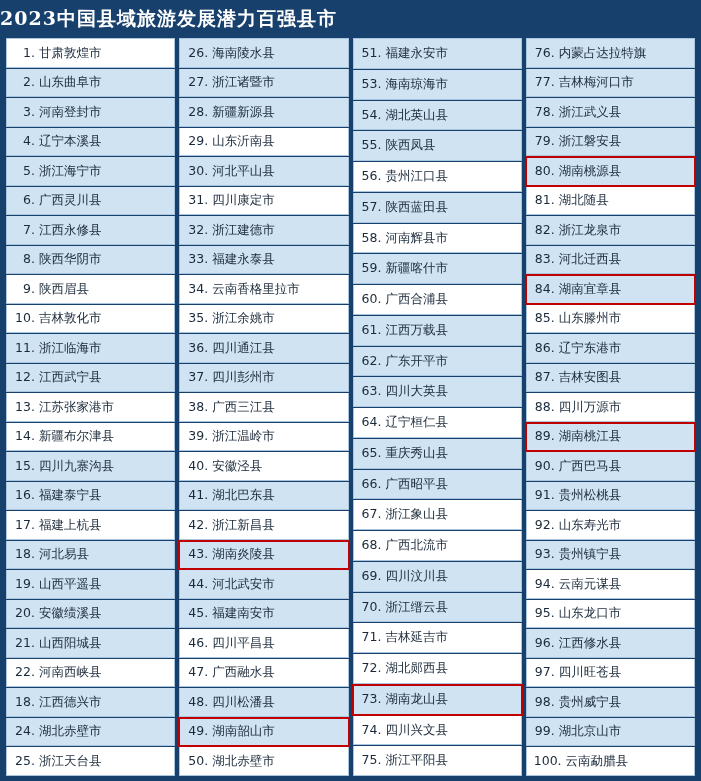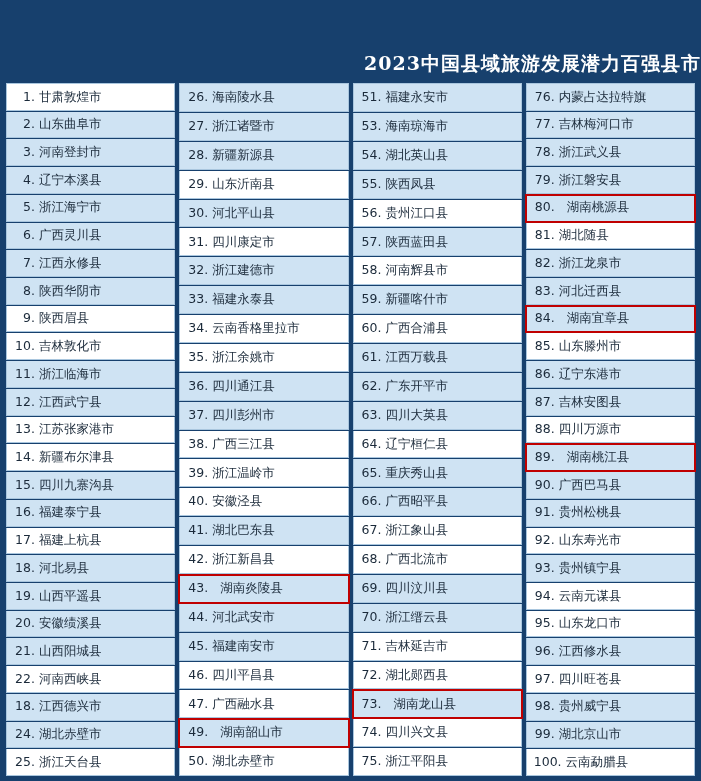--- a/index.html
+++ b/index.html
@@ -18,24 +18,23 @@
     height: 781px;
     background: #17406d;
     box-sizing: border-box;
     display: flex;
     flex-direction: column;
   }
   .title-bar {
     height: 38px;
     display: flex;
     align-items: center;
-    justify-content: flex-end;
+    justify-content: flex-start;
     background: #17406d;
     flex: 0 0 auto;
-    margin-top: 45px;
   }
   .title-bar .title {
     color: #ffffff;
     font-size: 19px;
     font-weight: bold;
     letter-spacing: 1px;
     font-family: "DejaVu Serif", "Liberation Serif", serif;
   }
   .grid {
     flex: 1 1 auto;
@@ -74,21 +73,20 @@
   .cell.light {
     background: #ffffff;
   }
   .cell.blue {
     background: #cfe3f3;
   }
   .cell.hl {
     outline: 2.5px solid #c00000;
     outline-offset: -1px;
     z-index: 3;
-    gap: 8px;
   }
   .idx {
     display: inline-block;
     min-width: 21px;
     text-align: right;
     margin-right: 4px;
   }
   .idx.w3 {
     min-width: 27px;
   }
@@ -288,20 +286,24 @@
           <span class="nm">福建南安市</span>
         </div>
         <div class="cell light">
           <span class="idx">46.</span>
           <span class="nm">四川平昌县</span>
         </div>
         <div class="cell light">
           <span class="idx">47.</span>
           <span class="nm">广西融水县</span>
         </div>
+        <div class="cell blue">
+          <span class="idx">48.</span>
+          <span class="nm">四川松潘县</span>
+        </div>
         <div class="cell blue hl">
           <span class="idx">49.</span>
           <span class="nm">湖南韶山市</span>
         </div>
         <div class="cell light">
           <span class="idx">50.</span>
           <span class="nm">湖北赤壁市</span>
         </div>
       </div>
       <div class="col">

